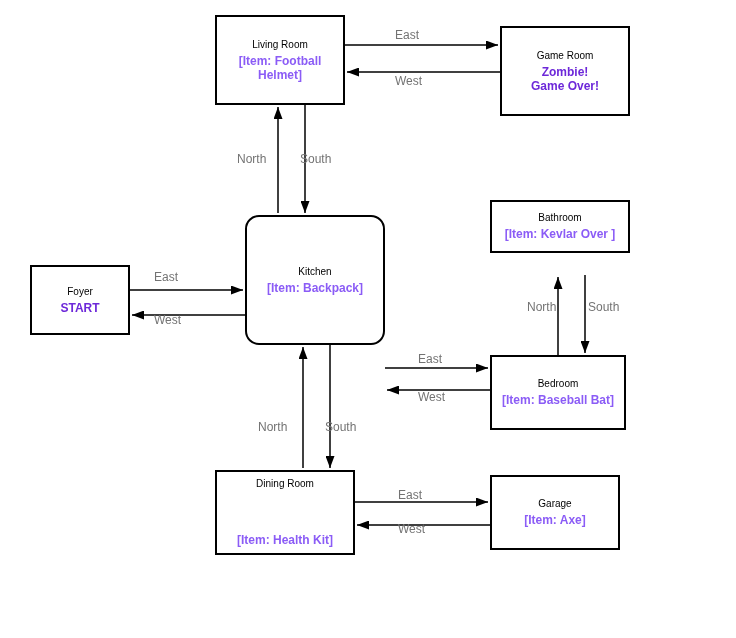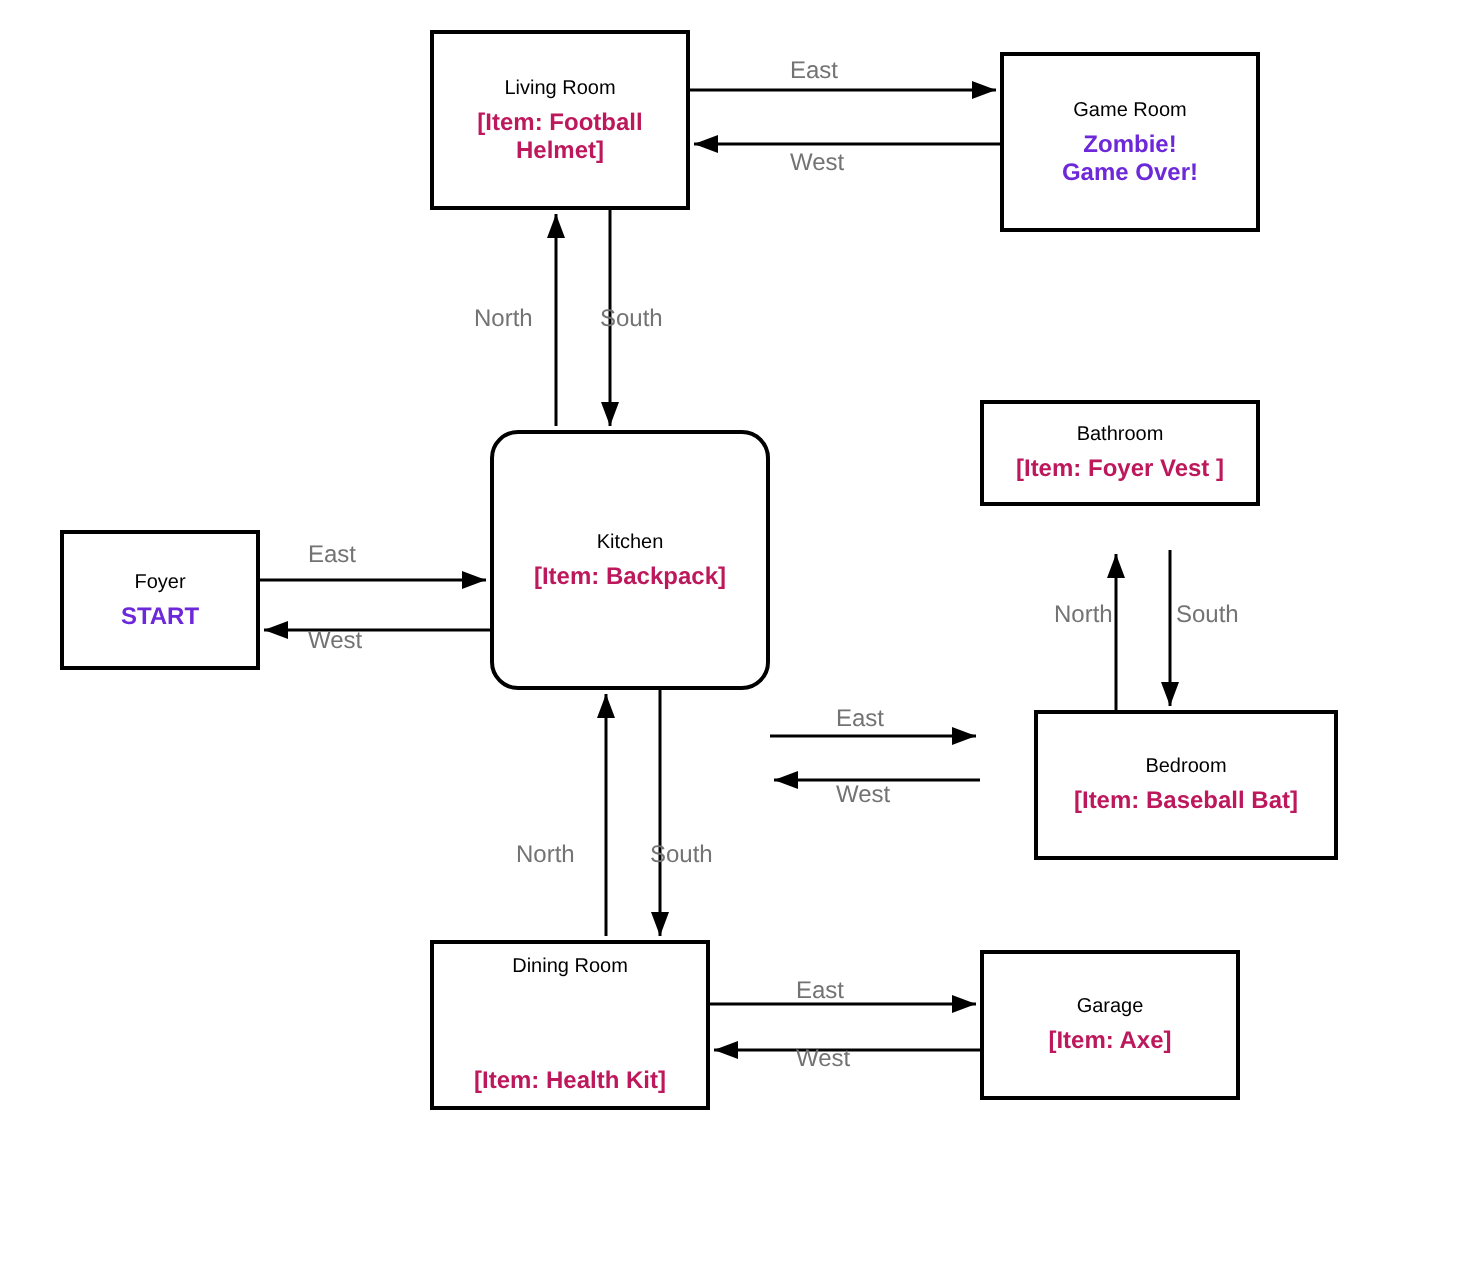--- a/index.html
+++ b/index.html
@@ -27,21 +27,21 @@
       align-items: center;
       justify-content: center;
     }
     .room-title {
       color: #000;
       font-size: 10px;
       font-weight: normal;
       margin-bottom: 4px;
     }
     .room-item {
-      color: #be185d;
+      color: #8b5cf6;
       font-size: 12px;
       font-weight: bold;
     }
     .room-note {
       color: #6d28d9;
       font-size: 12px;
       font-weight: bold;
     }
     .arrow-label {
       position: absolute;
@@ -113,24 +113,24 @@
     <div class="room-item">[Item: Backpack]</div>
   </div>
 
   <div class="room" style="left:30px;top:265px;width:100px;height:70px;">
     <div class="room-title">Foyer</div>
     <div class="room-note">START</div>
   </div>
 
   <div class="room" style="left:490px;top:200px;width:140px;height:53px;">
     <div class="room-title">Bathroom</div>
-    <div class="room-item">[Item: Foyer Vest ]</div>
+    <div class="room-item">[Item: Kevlar Over ]</div>
   </div>
 
-  <div class="room" style="left:490px;top:355px;width:152px;height:75px;margin-left:27px;">
+  <div class="room" style="left:490px;top:355px;width:136px;height:75px;">
     <div class="room-title">Bedroom</div>
     <div class="room-item">[Item: Baseball Bat]</div>
   </div>
 
   <div class="room" style="left:215px;top:470px;width:140px;height:85px;gap:40px;">
     <div class="room-title">Dining Room</div>
     <div class="room-item">[Item: Health Kit]</div>
   </div>
 
   <div class="room" style="left:490px;top:475px;width:130px;height:75px;">

